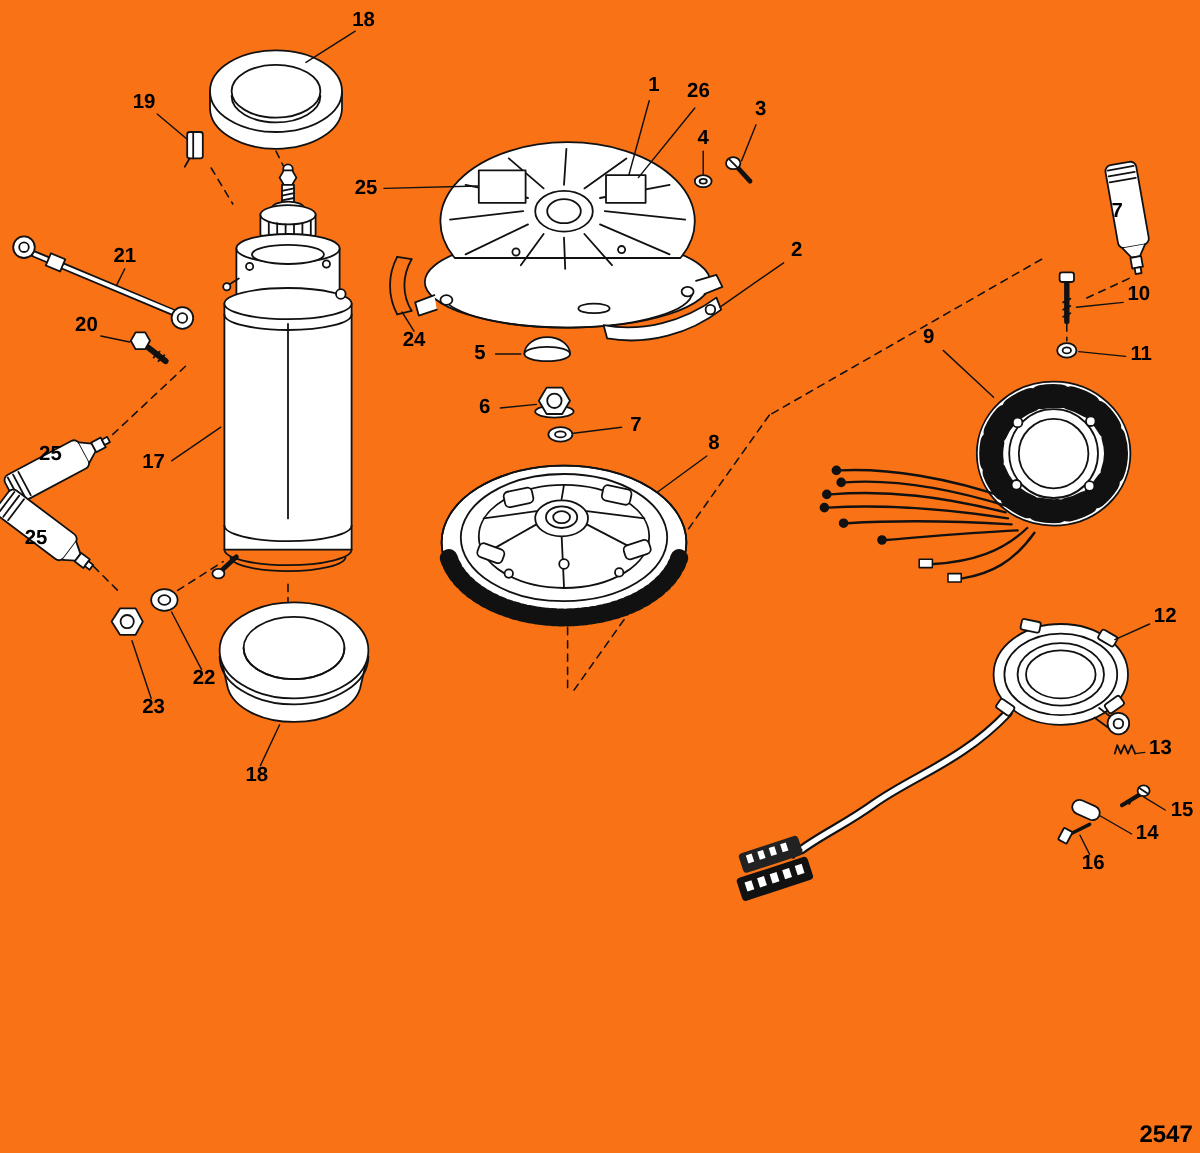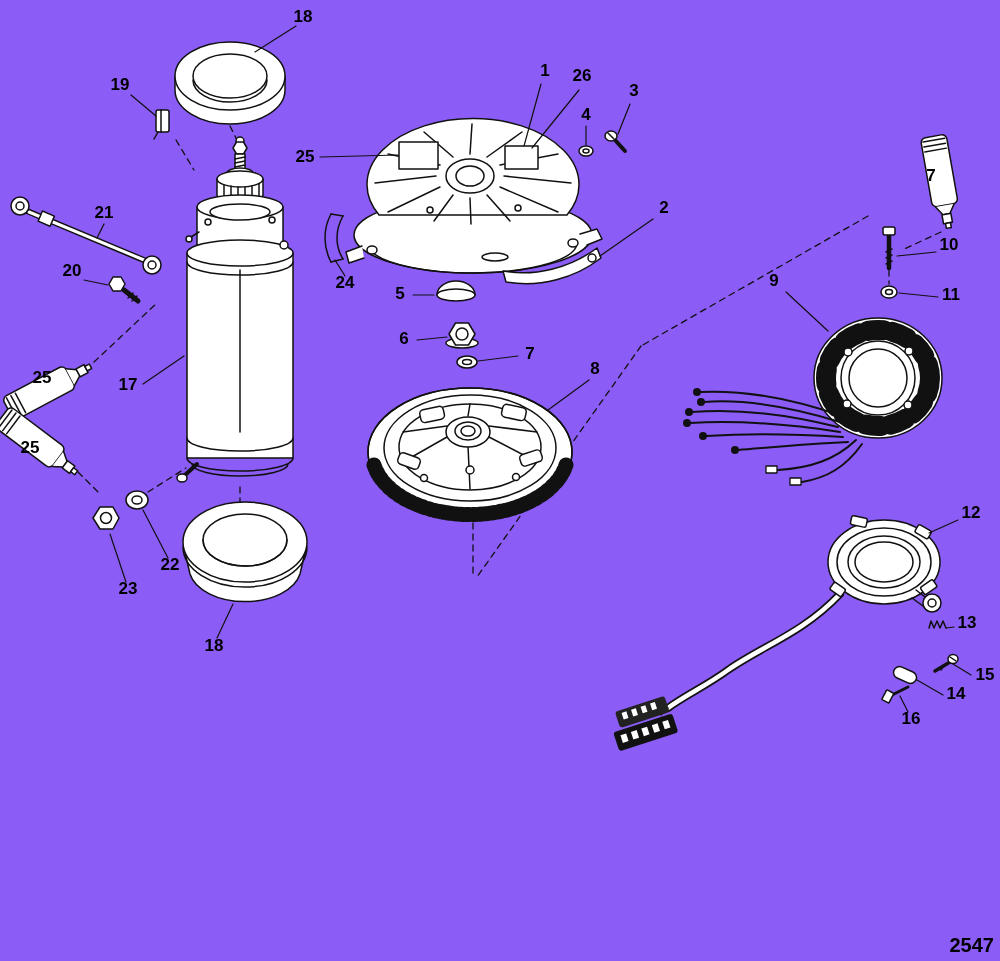--- a/index.html
+++ b/index.html
@@ -1,16 +1,16 @@
 <!DOCTYPE html>
 <html><head>
 <meta charset="utf-8">
 <style>
   html,body{margin:0;padding:0;background:#fff;}
-  .stage{position:relative;width:1000px;height:961px;background:#8b5cf6;overflow:hidden;
+  .stage{position:relative;width:1000px;height:961px;background:#f97316;overflow:hidden;
          font-family:"Liberation Sans",sans-serif;}
   .stage svg{position:absolute;left:0;top:0;}
   .callout{font:bold 17px "Liberation Sans",sans-serif;fill:#000;}
   .pagenum{font:bold 20px "Liberation Sans",sans-serif;fill:#000;}
 </style>
 </head>
 <body>
 
 <div class="stage">
 <svg width="1000" height="961" viewBox="0 0 1000 961" xmlns="http://www.w3.org/2000/svg">

